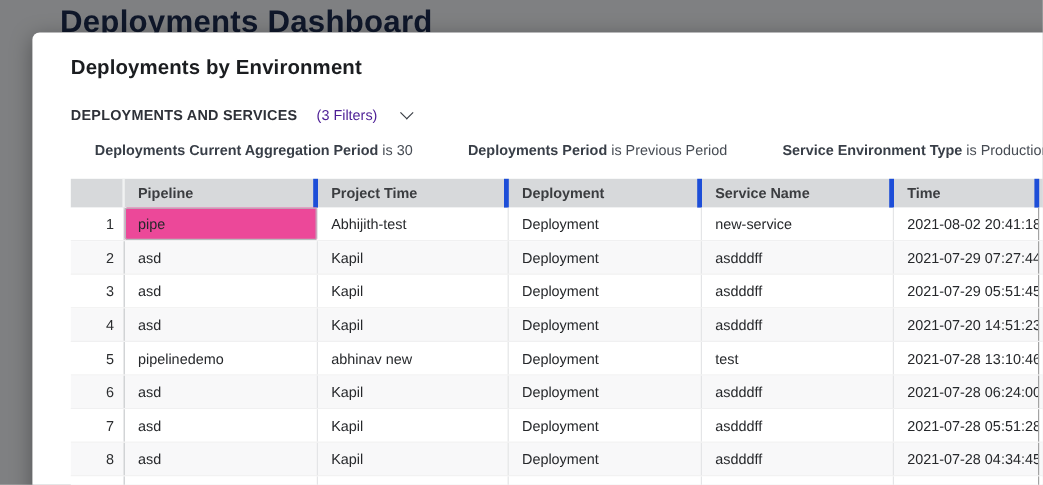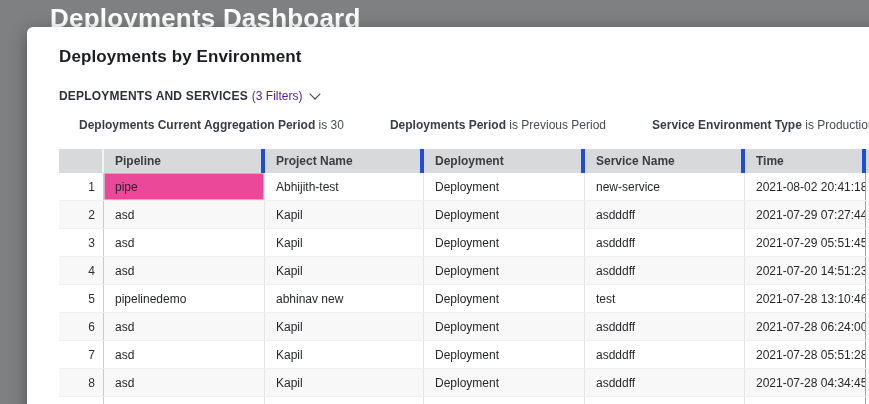--- a/index.html
+++ b/index.html
@@ -5,37 +5,37 @@
   * { margin:0; padding:0; box-sizing:border-box; }
   html,body { width:869px; height:404px; overflow:hidden; }
   body {
     font-family:"Liberation Sans","DejaVu Sans",sans-serif;
     background:#7f8082;
     position:relative;
   }
   
   .page-title {
     position:absolute; left:50px; top:3px;
-    font-size:26px; font-weight:600; color:#ffffff;
+    font-size:26px; font-weight:600; color:#0f172a;
     letter-spacing:.2px; white-space:nowrap;
   }
   
   .modal {
     position:absolute; left:27px; top:27px;
     width:880px; height:520px;
     background:#ffffff; border-radius:6px;
     box-shadow:0 4px 18px rgba(0,0,0,.35);
     padding:20px 0 0 32px;
   }
   .modal-title {
     font-size:17px; font-weight:700; color:#1b1d20;
     margin-bottom:22px; letter-spacing:.1px;
   }
   .filters-bar {
-    display:flex; align-items:center; gap:4px;
+    display:flex; align-items:center; gap:16px;
     font-size:12px; color:#2e3138; margin-bottom:15px;
     cursor:pointer; width:max-content;
   }
   .filters-bar .bar-label { font-weight:700; letter-spacing:.2px; }
   .filters-bar .bar-count { font-weight:400; color:#4c1d95; }
   .chev {
     width:8px; height:8px; display:inline-block; margin-left:4px; margin-top:-4px;
     border-right:1.6px solid #3a3e45; border-bottom:1.6px solid #3a3e45;
     transform:rotate(45deg);
   }
@@ -100,21 +100,21 @@
     <span>
       <b>Service Environment Type</b>
       <span>is Production</span>
     </span>
   </div>
 
   <div class="grid">
     <div class="grid-row header">
       <div class="cell numcol"></div>
       <div class="cell">Pipeline</div>
-      <div class="cell">Project Name</div>
+      <div class="cell">Project Time</div>
       <div class="cell">Deployment</div>
       <div class="cell">Service Name</div>
       <div class="cell timecol">Time</div>
       <div class="cell last"></div>
     </div>
 
     <div class="grid-row">
       <div class="cell numcol">1</div>
       <div class="cell sel">pipe</div>
       <div class="cell">Abhijith-test</div>

